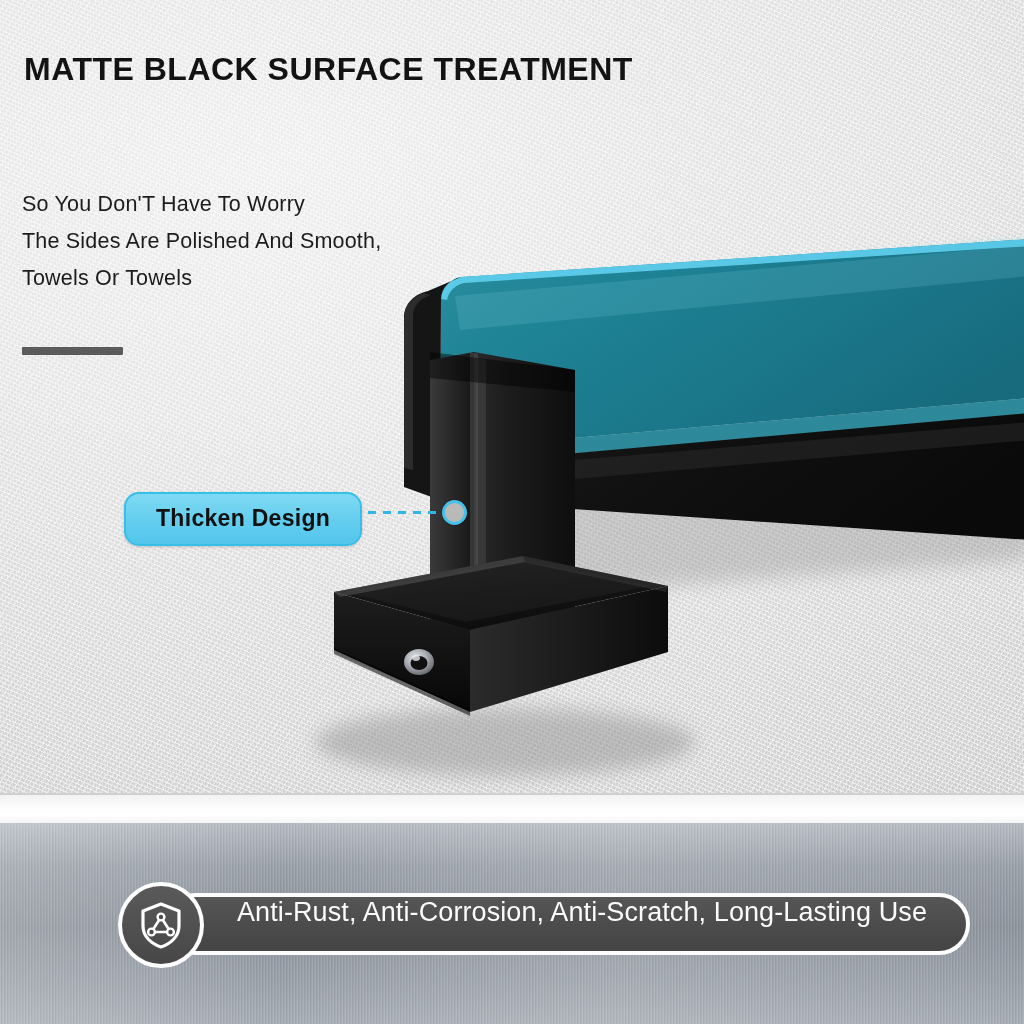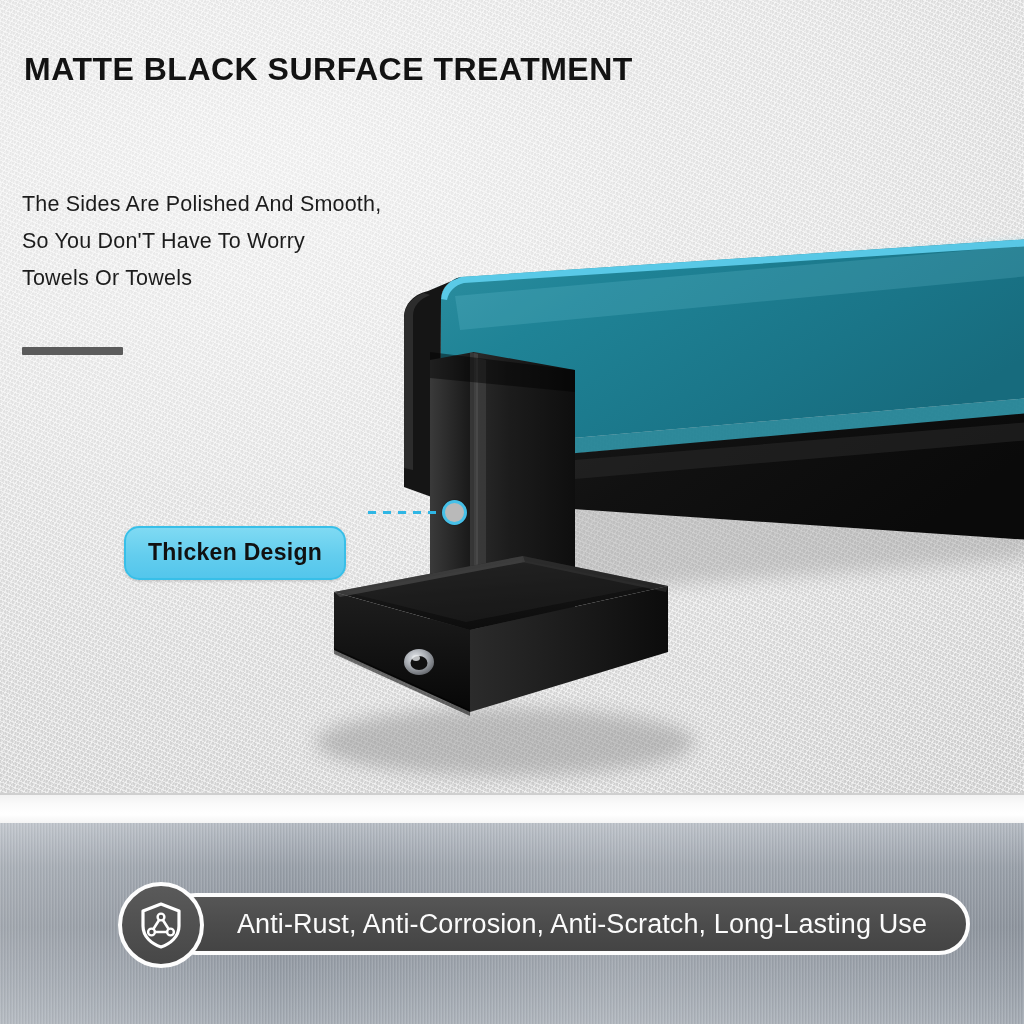--- a/index.html
+++ b/index.html
@@ -42,28 +42,27 @@
     position:absolute;left:22px;top:347px;width:101px;height:8px;
     background:#5b5b5b;border-radius:1px;
   }
 
   
   #bar{position:absolute;left:0;top:0;width:1024px;height:795px;pointer-events:none;}
 
   
   #callout{
     position:absolute;left:124px;top:492px;
-    padding:11px 22px 12px;
+    padding:11px 30px 12px;
     background:linear-gradient(180deg,#7fdaf3 0%,#63cdee 55%,#53c6ec 100%);
     border:2px solid #38bfe8;
     border-radius:15px;
     font-size:23px;font-weight:bold;color:#111;
     letter-spacing:.3px;
     box-shadow:0 1px 3px rgba(0,0,0,.18);
-    margin-top:34px;
   }
   #leader{
     position:absolute;left:368px;top:511px;width:74px;height:3px;
     background:repeating-linear-gradient(90deg,#2fb6e4 0 8px,rgba(0,0,0,0) 8px 15px);
   }
   #dot{
     position:absolute;left:442px;top:500px;width:25px;height:25px;border-radius:50%;
     background:#b9b9b9;border:3px solid #46c0e8;box-sizing:border-box;
     box-shadow:0 0 0 1px rgba(0,0,0,.12);
   }
@@ -85,21 +84,21 @@
   #metal:after{
     content:"";position:absolute;inset:0;
     background:linear-gradient(95deg, rgba(255,255,255,.18) 0%, rgba(255,255,255,0) 28%, rgba(255,255,255,.12) 60%, rgba(255,255,255,0) 100%);
   }
 
   
   #banner-pill{
     position:absolute;left:165px;top:893px;width:805px;height:62px;
     background:linear-gradient(180deg,#565656 0%,#4c4c4c 50%,#444444 100%);
     border:4px solid #fdfdfd;border-radius:33px;box-sizing:border-box;
-    display:flex;align-items:center;
+    display:flex;align-items:flex-start;
   }
   #banner-text{
     margin-left:68px;font-size:27px;color:#fbfbfb;letter-spacing:.1px;
     white-space:nowrap;
   }
   #shield-badge{
     position:absolute;left:118px;top:882px;width:86px;height:86px;border-radius:50%;
     background:linear-gradient(180deg,#5a5a5a,#474747);
     border:4px solid #fdfdfd;box-sizing:border-box;
     display:flex;align-items:center;justify-content:center;
@@ -205,22 +204,22 @@
 
     <path d="M334,648 L470,710 L470,716 L334,654 Z" fill="#000" opacity="0.55"></path>
 
     <ellipse cx="419" cy="662" rx="15" ry="13" fill="url(#gScrew)"></ellipse>
     <ellipse cx="419" cy="663" rx="8.5" ry="7" fill="#101010"></ellipse>
     <ellipse cx="416" cy="658" rx="4" ry="3" fill="#e8ebee" opacity="0.8"></ellipse>
   </svg>
 
   <div id="headline">MATTE BLACK SURFACE TREATMENT</div>
   <div id="subcopy">
+      <div>So You Don'T Have To Worry</div>
       <div>The Sides Are Polished And Smooth,</div>
-      <div>So You Don'T Have To Worry</div>
       <div>Towels Or Towels</div>
     </div>
   <div id="rule"></div>
 
   <div id="leader"></div>
   <div id="dot"></div>
   <div id="callout">Thicken Design</div>
 
   <div id="gap-top"></div>
   <div id="gap"></div>

